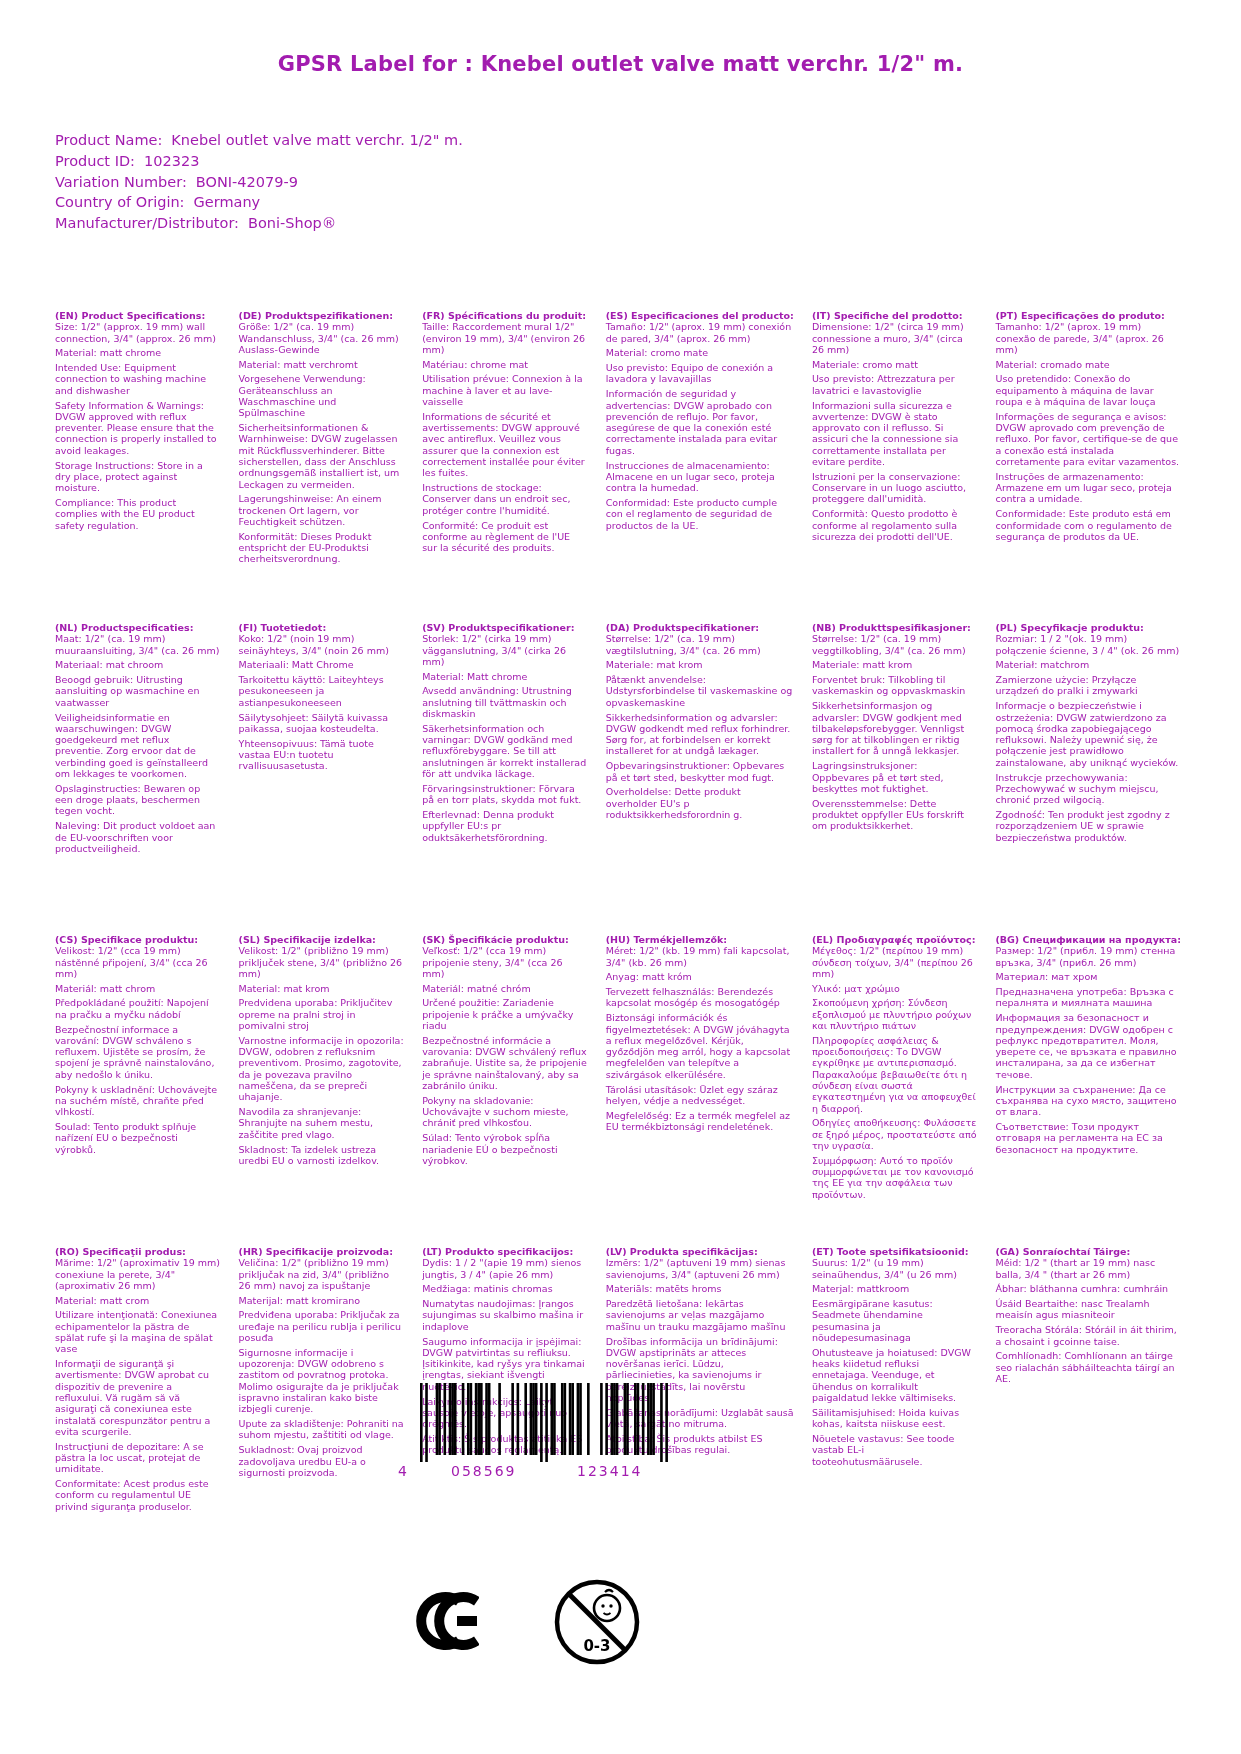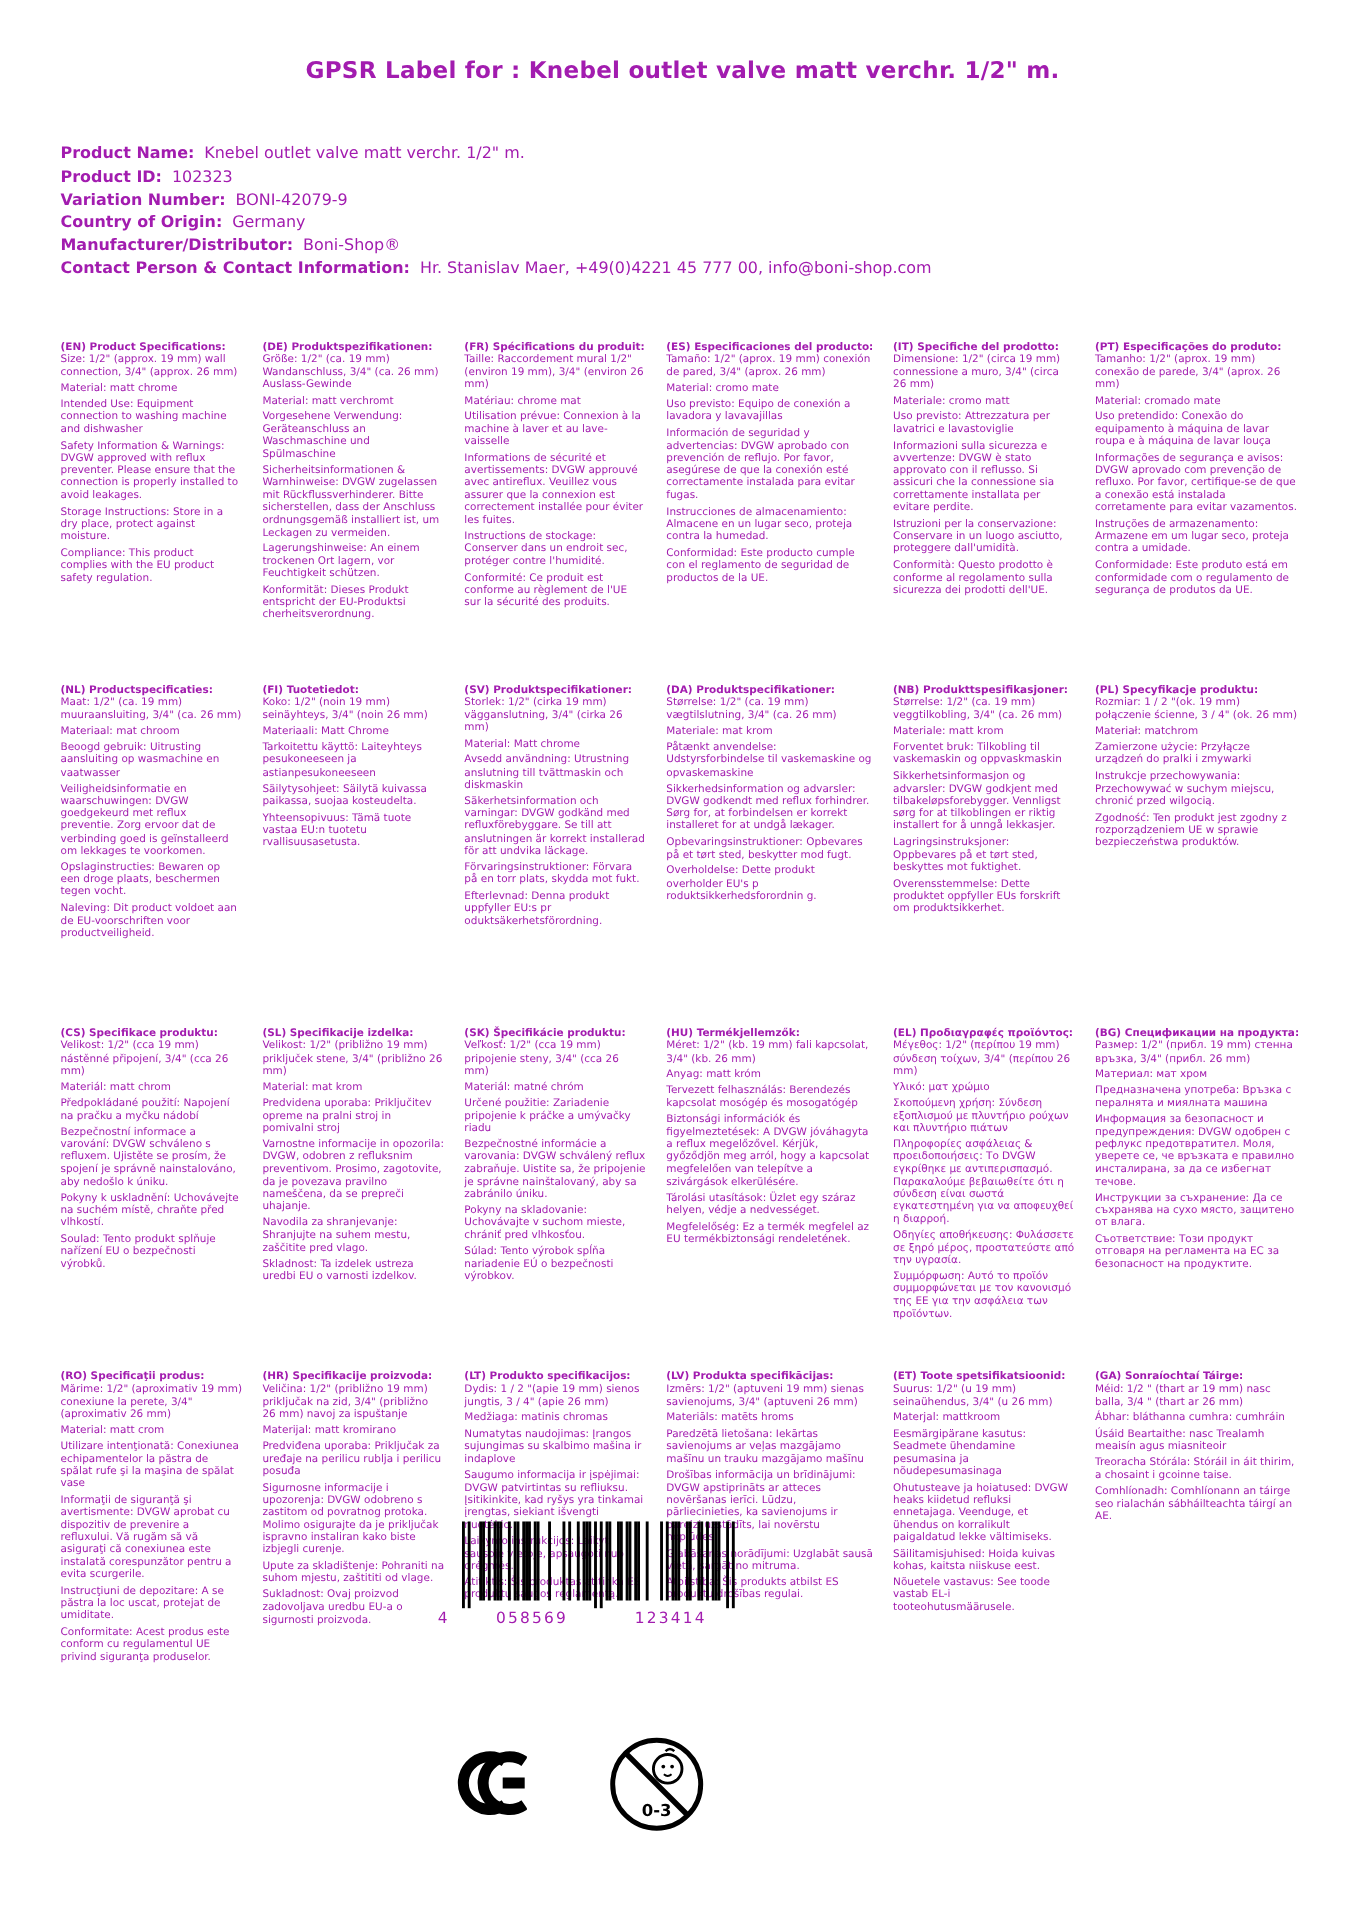--- a/index.html
+++ b/index.html
@@ -2,21 +2,21 @@
 <html><head>
 <meta charset="utf-8">
 <style>
   html,body{margin:0;padding:0;background:#ffffff;}
   .page{position:relative;width:1241px;height:1754px;background:#fff;color:#a21caf;
         font-family:"DejaVu Sans",sans-serif;overflow:hidden;}
   .doc-title{position:absolute;top:52px;left:0;width:100%;text-align:center;
              font-size:21px;font-weight:bold;letter-spacing:.2px;}
   .product-info{position:absolute;top:130px;left:55px;font-size:14.5px;}
   .info-row{line-height:20.8px;white-space:nowrap;}
-  .info-label{font-weight:bold;margin-right:9px;}
+  .info-label{font-weight:normal;margin-right:9px;}
   .spec-grid{position:absolute;top:310px;left:55px;width:1126px;display:grid;
              grid-template-columns:repeat(6,1fr);column-gap:18px;
              grid-template-rows:312px 312px 312px auto;}
   .spec-block{font-size:9.5px;line-height:11.3px;}
   .spec-heading{font-weight:bold;white-space:nowrap;margin:0;}
   .spec-par{margin:0 0 3.5px 0;}
   .barcode{position:absolute;left:400px;top:1383px;width:270px;height:100px;}
   .barcode svg{position:absolute;left:20px;top:0;}
   .bc-num{position:absolute;top:80px;font-size:14px;letter-spacing:2px;font-weight:normal;}
   .bc-left{left:-2px;}
@@ -31,21 +31,20 @@
 <div class="page">
 
   <div class="doc-title">GPSR Label for : Knebel outlet valve matt verchr. 1/2" m.</div>
 
   <div class="product-info">
       <div class="info-row"><span class="info-label">Product Name:</span><span class="info-value">Knebel outlet valve matt verchr. 1/2" m.</span></div>
       <div class="info-row"><span class="info-label">Product ID:</span><span class="info-value">102323</span></div>
       <div class="info-row"><span class="info-label">Variation Number:</span><span class="info-value">BONI-42079-9</span></div>
       <div class="info-row"><span class="info-label">Country of Origin:</span><span class="info-value">Germany</span></div>
       <div class="info-row"><span class="info-label">Manufacturer/Distributor:</span><span class="info-value">Boni-Shop®</span></div>
-      <div class="info-row"><span class="info-label">Contact Person &amp; Contact Information:</span><span class="info-value">Hr. Stanislav Maer, +49(0)4221 45 777 00, info@boni-shop.com</span></div>
     </div>
 
   <div class="spec-grid">
       <div class="spec-block">
         <div class="spec-heading">(EN) Product Specifications:</div>
         <p class="spec-par">Size: 1/2" (approx. 19 mm) wall connection, 3/4" (approx. 26 mm)</p>
         <p class="spec-par">Material: matt chrome</p>
         <p class="spec-par">Intended Use: Equipment connection to washing machine and dishwasher</p>
         <p class="spec-par">Safety Information &amp; Warnings: DVGW approved with reflux preventer. Please ensure that the connection is properly installed to avoid leakages.</p>
         <p class="spec-par">Storage Instructions: Store in a dry place, protect against moisture.</p>
@@ -138,20 +137,21 @@
         <p class="spec-par">Forventet bruk: Tilkobling til vaskemaskin og oppvaskmaskin</p>
         <p class="spec-par">Sikkerhetsinformasjon og advarsler: DVGW godkjent med tilbakeløpsforebygger. Vennligst sørg for at tilkoblingen er riktig installert for å unngå lekkasjer.</p>
         <p class="spec-par">Lagringsinstruksjoner: Oppbevares på et tørt sted, beskyttes mot fuktighet.</p>
         <p class="spec-par">Overensstemmelse: Dette produktet oppfyller EUs forskrift om produktsikkerhet.</p>
       </div>
       <div class="spec-block">
         <div class="spec-heading">(PL) Specyfikacje produktu:</div>
         <p class="spec-par">Rozmiar: 1 / 2 "(ok. 19 mm) połączenie ścienne, 3 / 4" (ok. 26 mm)</p>
         <p class="spec-par">Materiał: matchrom</p>
         <p class="spec-par">Zamierzone użycie: Przyłącze urządzeń do pralki i zmywarki</p>
+        <p class="spec-par">Informacje o bezpieczeństwie i ostrzeżenia: DVGW zatwierdzono za pomocą środka zapobiegającego refluksowi. Należy upewnić się, że połączenie jest prawidłowo zainstalowane, aby uniknąć wycieków.</p>
         <p class="spec-par">Instrukcje przechowywania: Przechowywać w suchym miejscu, chronić przed wilgocią.</p>
         <p class="spec-par">Zgodność: Ten produkt jest zgodny z rozporządzeniem UE w sprawie bezpieczeństwa produktów.</p>
       </div>
       <div class="spec-block">
         <div class="spec-heading">(CS) Specifikace produktu:</div>
         <p class="spec-par">Velikost: 1/2" (cca 19 mm) nástěnné připojení, 3/4" (cca 26 mm)</p>
         <p class="spec-par">Materiál: matt chrom</p>
         <p class="spec-par">Předpokládané použití: Napojení na pračku a myčku nádobí</p>
         <p class="spec-par">Bezpečnostní informace a varování: DVGW schváleno s refluxem. Ujistěte se prosím, že spojení je správně nainstalováno, aby nedošlo k úniku.</p>
         <p class="spec-par">Pokyny k uskladnění: Uchovávejte na suchém místě, chraňte před vlhkostí.</p>

